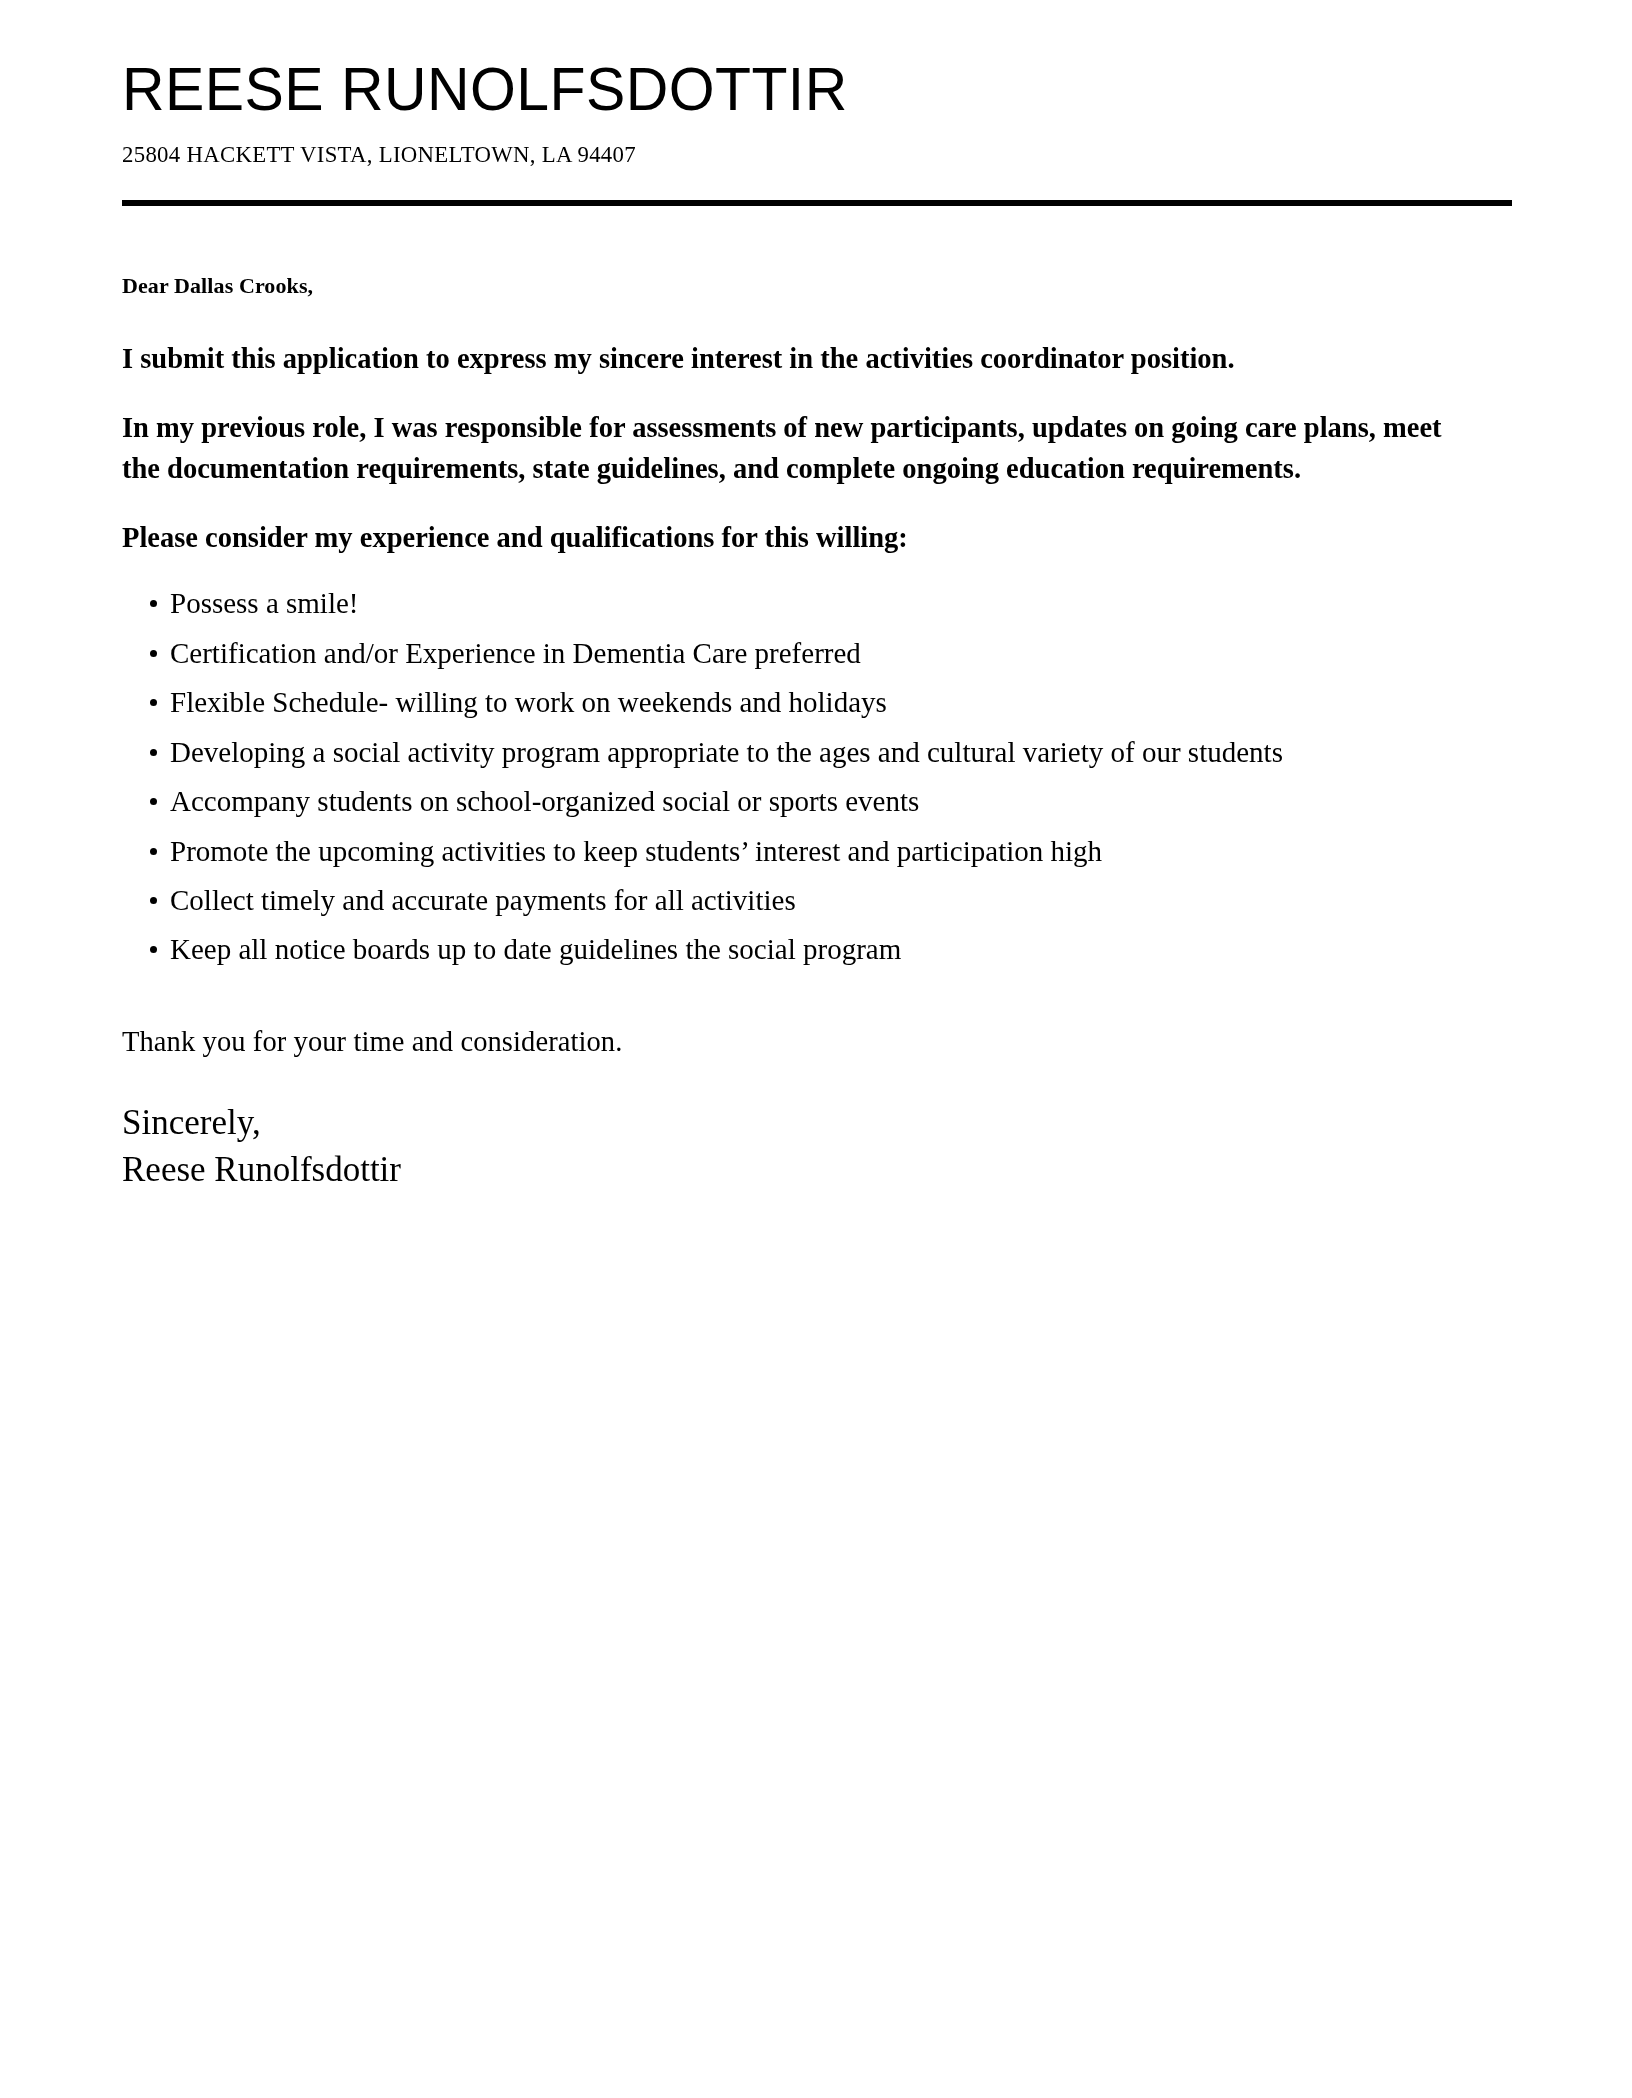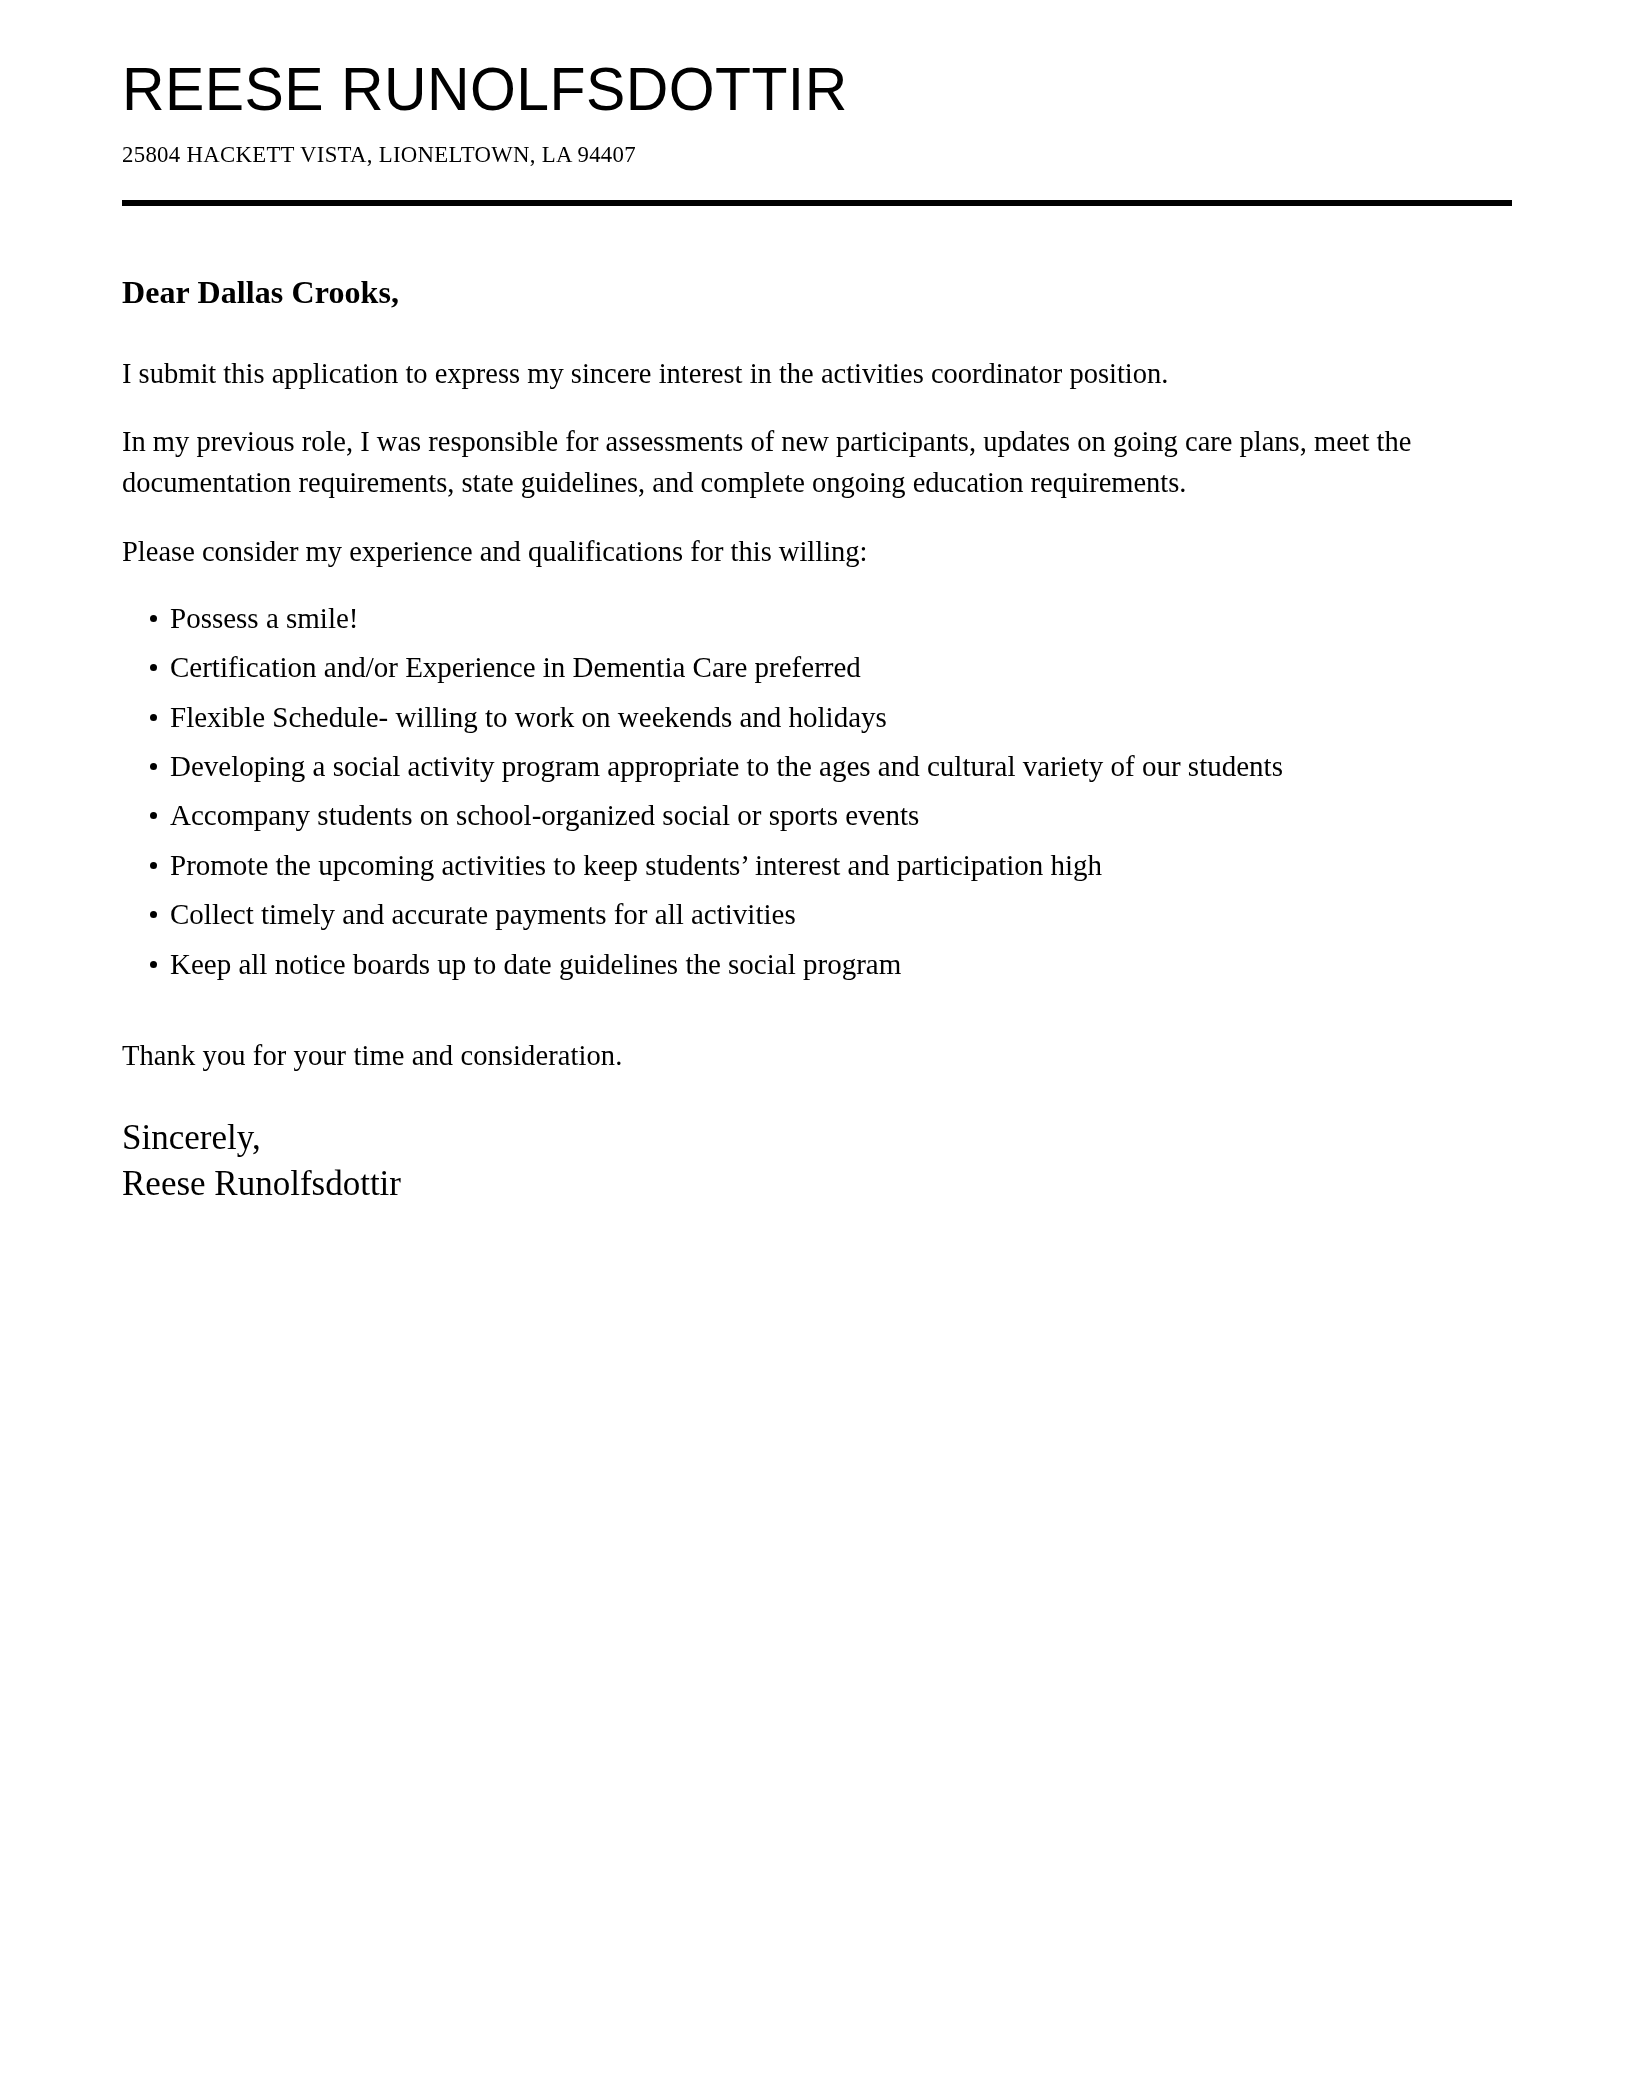--- a/index.html
+++ b/index.html
@@ -69,30 +69,31 @@
   
   .letter-body {
     margin-top: 64px;
     width: 1352px;
     font-size: 28.5px;
     line-height: 1.42;
   }
 
   .salutation {
     font-weight: 700;
-    font-size: 32px;
+    font-size: 22px;
     margin: 0 0 38px 0;
     letter-spacing: 0.1px;
   }
 
   .body-paragraph {
     margin: 16px 0 28px 0;
     font-size: 28.5px;
     line-height: 1.43;
     text-align: left;
+    font-weight: bold;
   }
 
   .body-paragraph.tight {
     margin-bottom: 26px;
   }
 
   .qualifications-list {
     list-style: none;
     margin: 16px 0 0 0;
     padding: 0;

